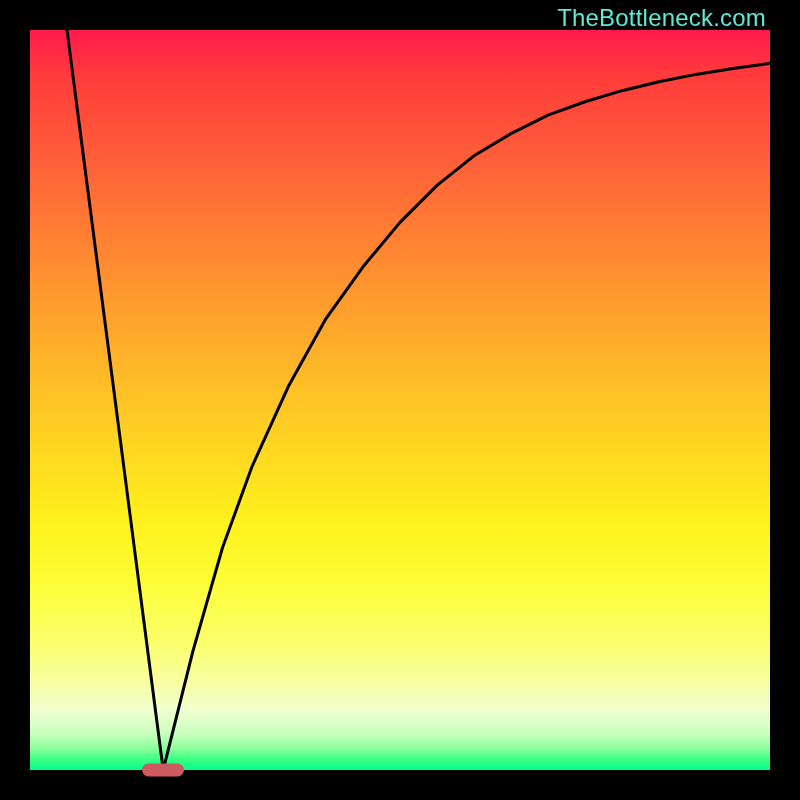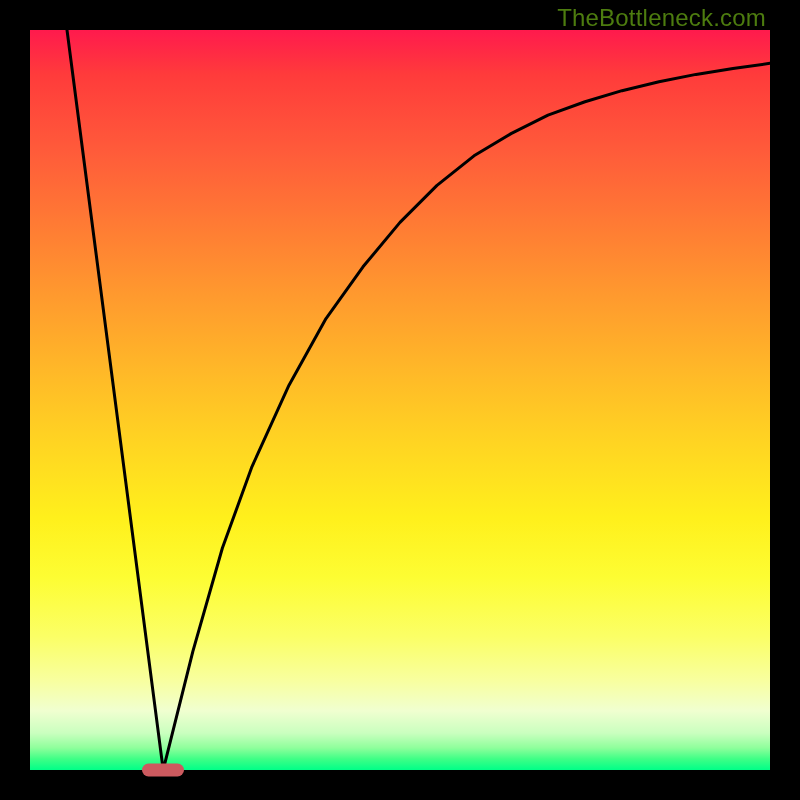--- a/index.html
+++ b/index.html
@@ -42,21 +42,21 @@
       #3fff86 98.5%,
       #00ff88 100%
     );
   }
   .watermark {
     position: absolute;
     top: 4px;
     right: 34px;
     font-size: 24px;
     font-weight: 500;
-    color: #4d7c0f;
+    color: #5eead4;
     letter-spacing: 0.2px;
     user-select: none;
   }
   svg.curve {
     position: absolute;
     inset: 0;
   }
   .marker {
     position: absolute;
     width: 42px;

